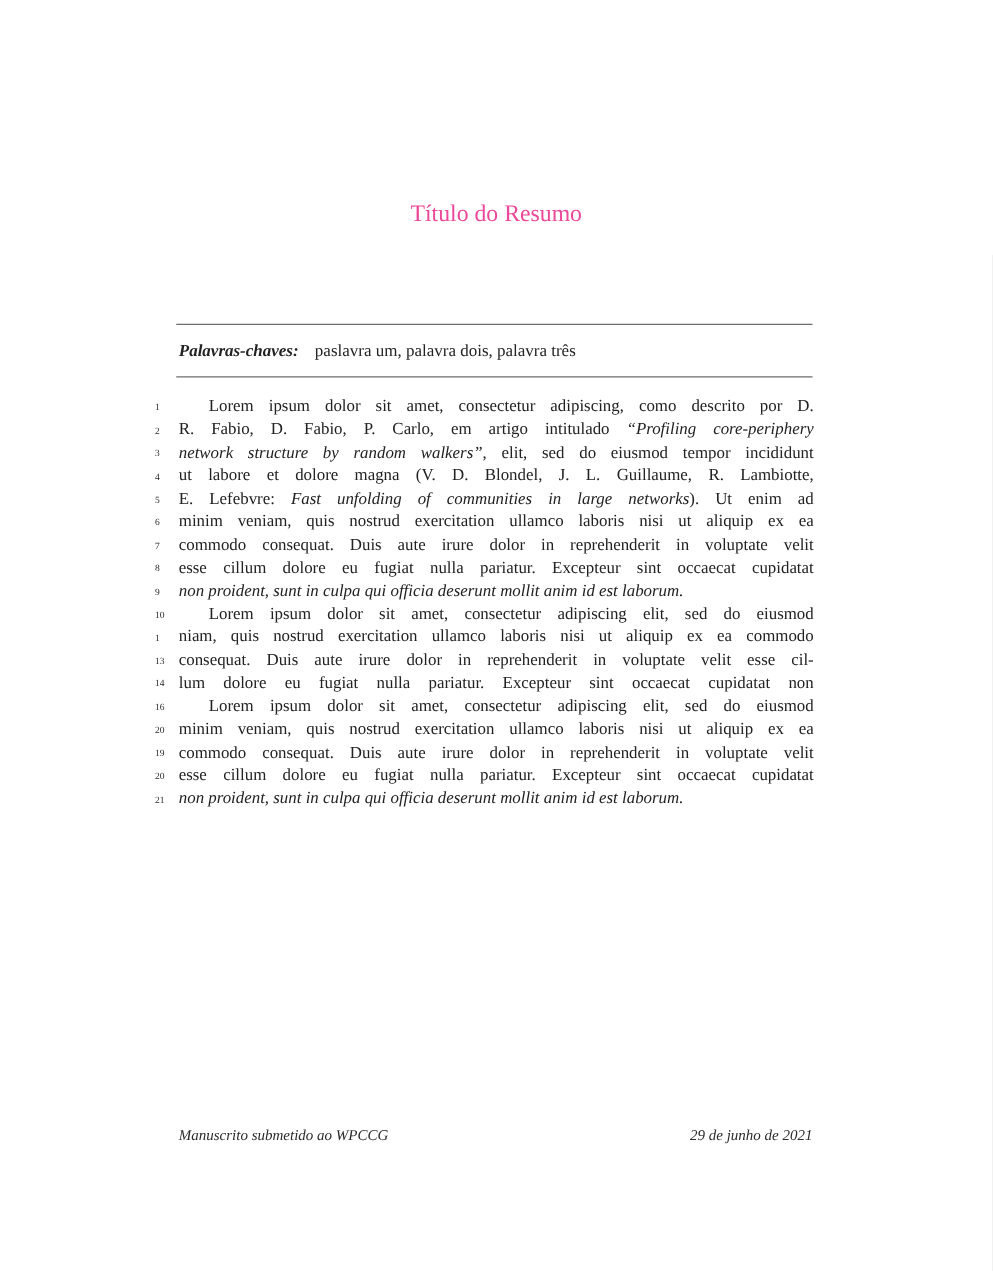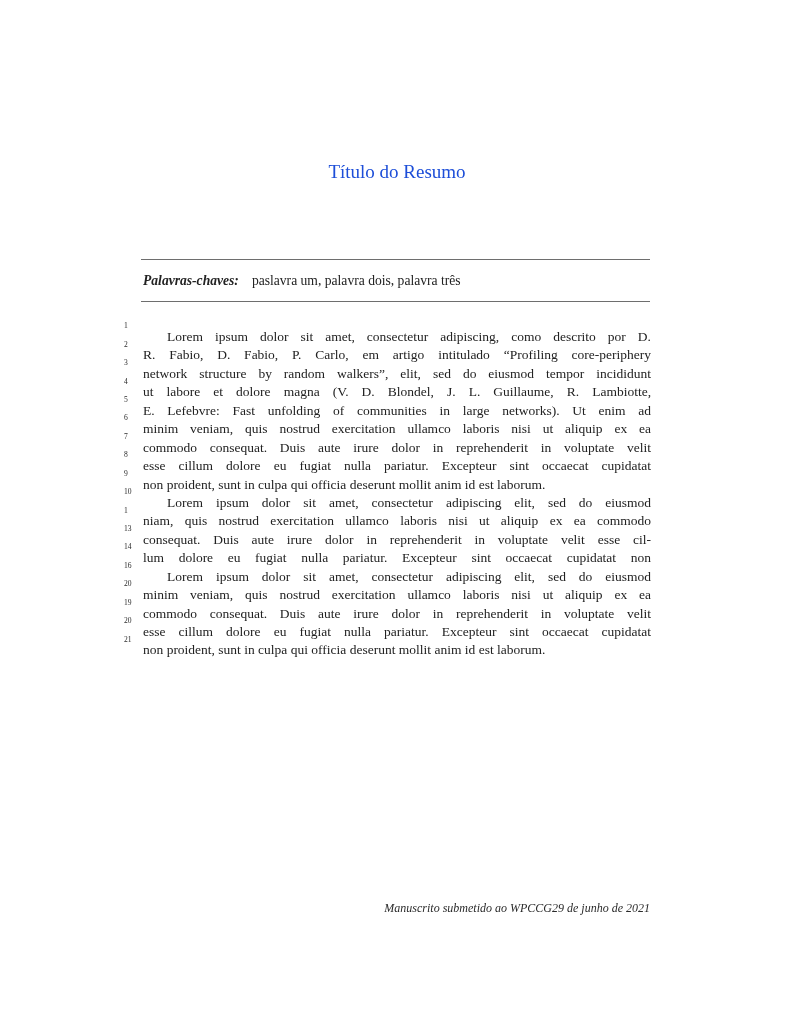--- a/index.html
+++ b/index.html
@@ -4,26 +4,26 @@
 <style>
   html,body{margin:0;padding:0;background:#e8e8e8;}
   #page{
     position:relative;
     width:794px;height:1028px;
     background:#ffffff;
     font-family:"Liberation Serif", serif;
     color:#222222;
     overflow:hidden;
   }
-  .it{}
+  .it{font-style:italic;}
   #title{
     position:absolute;top:160px;left:0;width:794px;
     text-align:center;
     font-size:19px;line-height:24px;
-    color:#1d4ed8;
+    color:#ec4899;
   }
   .rule{
     position:absolute;left:141px;width:509px;height:1.4px;
     background:#6e6e6e;
   }
   #rule-top{top:259px;}
   #rule-bottom{top:301px;}
   #keywords{
     position:absolute;top:271px;left:143px;width:506px;
     font-size:13.6px;line-height:20px;
@@ -33,29 +33,29 @@
   #keywords .kw-value{margin-left:13px;}
   #body{
     position:absolute;top:316px;left:110px;width:560px;
   }
   .bodyline{position:relative;height:18.45px;}
   .lineno{
     position:absolute;left:14px;top:6.2px;
     font-size:7.6px;line-height:8px;color:#2a2a2a;
   }
   .linetext{
-    position:absolute;left:33px;top:12px;width:508px;
+    position:absolute;left:33px;top:0;width:508px;
     font-size:13.5px;line-height:18.45px;
     text-align:justify;text-align-last:justify;
   }
   .linetext.indent{padding-left:24px;width:484px;}
-  .linetext.lastline{text-align-last:left;}
+  .linetext.lastline{text-align-last:left;font-style:italic;}
   #footer{
     position:absolute;top:900px;left:143px;width:507px;
-    display:flex;justify-content:flex-end;
+    display:flex;justify-content:space-between;
     font-size:12px;line-height:16px;font-style:italic;
     color:#2a2a2a;
   }
 </style>
 </head>
 <body>
 
 <div id="page">
 
   <div id="title">Título do Resumo</div>

